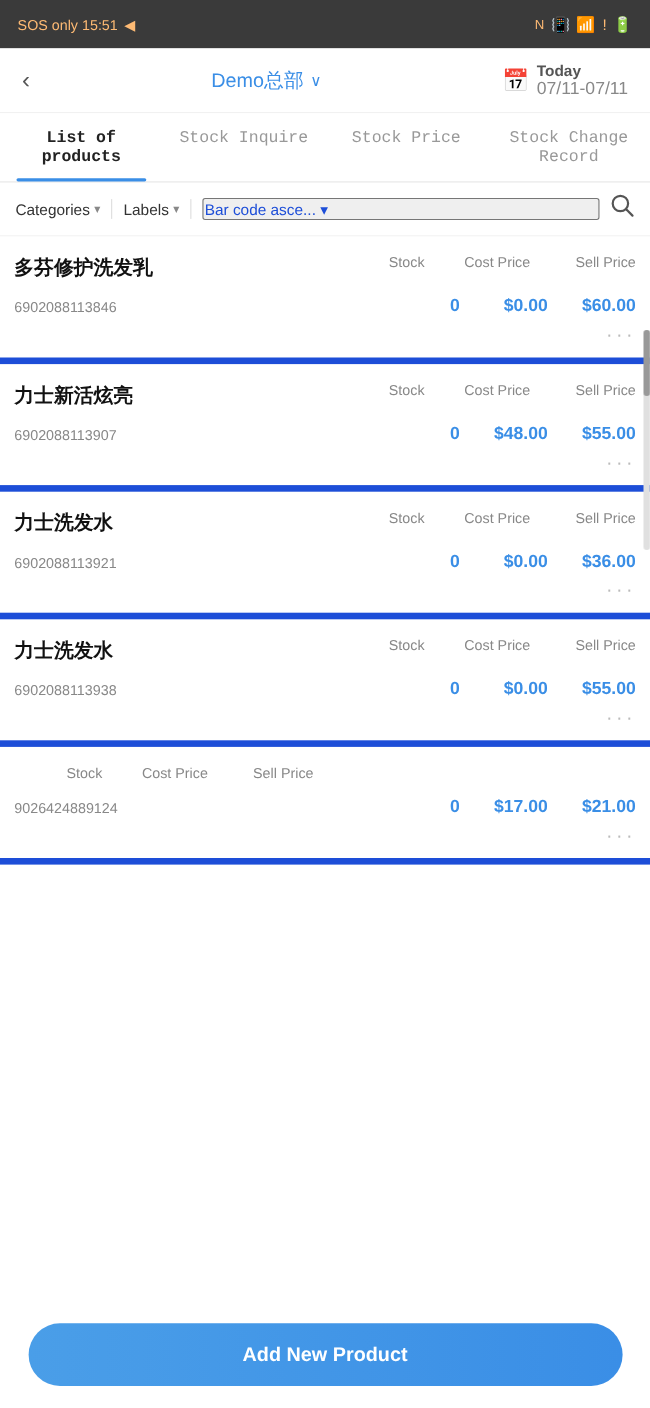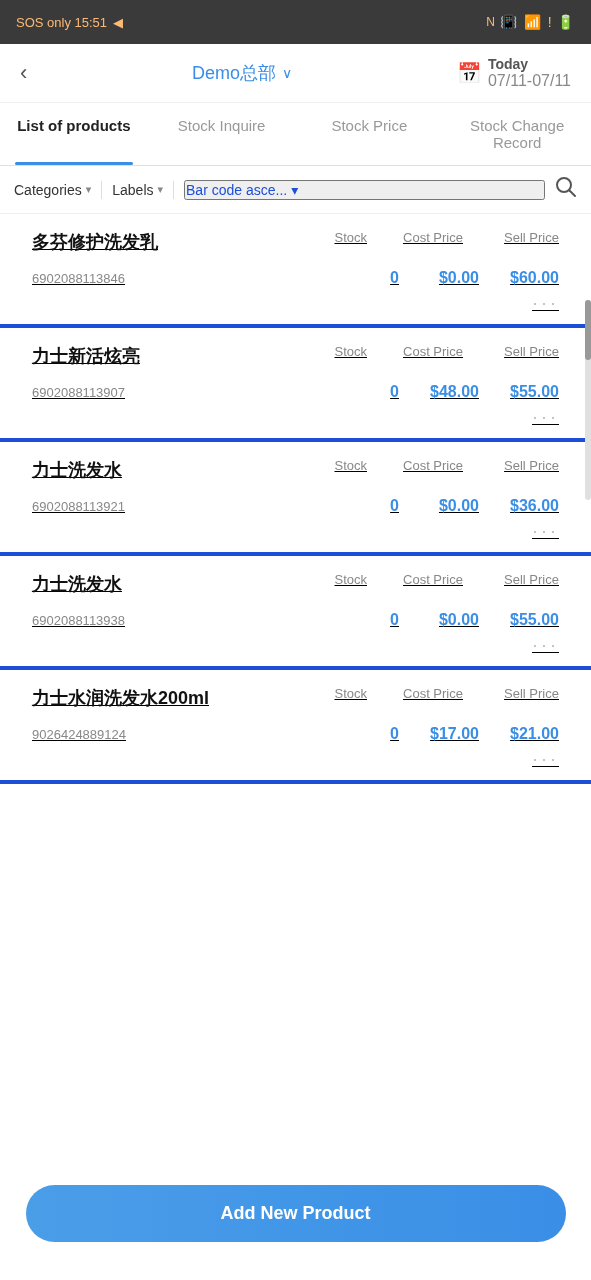--- a/index.html
+++ b/index.html
@@ -70,20 +70,21 @@
       background: #fff;
     }
     .tab-item {
       flex: 1;
       text-align: center;
       padding: 14px 4px;
       font-size: 15px;
       color: #999;
       cursor: pointer;
       position: relative;
+      font-family: Liberation Mono, monospace;
     }
     .tab-item.active {
       color: #222;
       font-weight: bold;
     }
     .tab-item.active::after {
       content: '';
       position: absolute;
       bottom: 0;
       left: 10%;
@@ -134,23 +135,22 @@
       font-size: 20px;
       color: #555;
       margin-left: auto;
     }
 
     
     .product-list {
       background: #fff;
     }
     .product-item {
-      padding: 16px 32px 10px;
-      border-bottom: 4px solid #1d4ed8;
-      text-decoration: underline;
+      padding: 16px 13px 10px;
+      border-bottom: 6px solid #1d4ed8;
     }
     .product-top-row {
       display: flex;
       align-items: flex-start;
       justify-content: space-between;
     }
     .product-name {
       font-size: 18px;
       font-weight: bold;
       color: #111;
@@ -194,21 +194,21 @@
       justify-content: flex-end;
       margin-top: 6px;
       color: #bbb;
       font-size: 18px;
       letter-spacing: 3px;
     }
 
     
     .add-btn-container {
       position: fixed;
-      bottom: 38px;
+      bottom: 20px;
       left: 50%;
       transform: translateX(-50%);
       width: 540px;
     }
     .add-btn {
       width: 100%;
       padding: 18px;
       background: linear-gradient(90deg, #4a9ee8, #3a8ee6);
       color: #fff;
       font-size: 18px;
@@ -389,21 +389,20 @@
         <span class="col-value zero">0</span>
         <span class="col-value">$0.00</span>
         <span class="col-value">$55.00</span>
       </div>
     </div>
     <div class="more-dots">···</div>
   </div>
 
   <div class="product-item">
     <div class="product-top-row">
-      <span class="product-name">力士水润洗发水200ml</span>
       <div class="product-columns">
         <span class="col-header">Stock</span>
         <span class="col-header">Cost Price</span>
         <span class="col-header">Sell Price</span>
       </div>
     </div>
     <div class="product-bottom-row">
       <span class="product-barcode">9026424889124</span>
       <div class="product-values">
         <span class="col-value zero">0</span>

